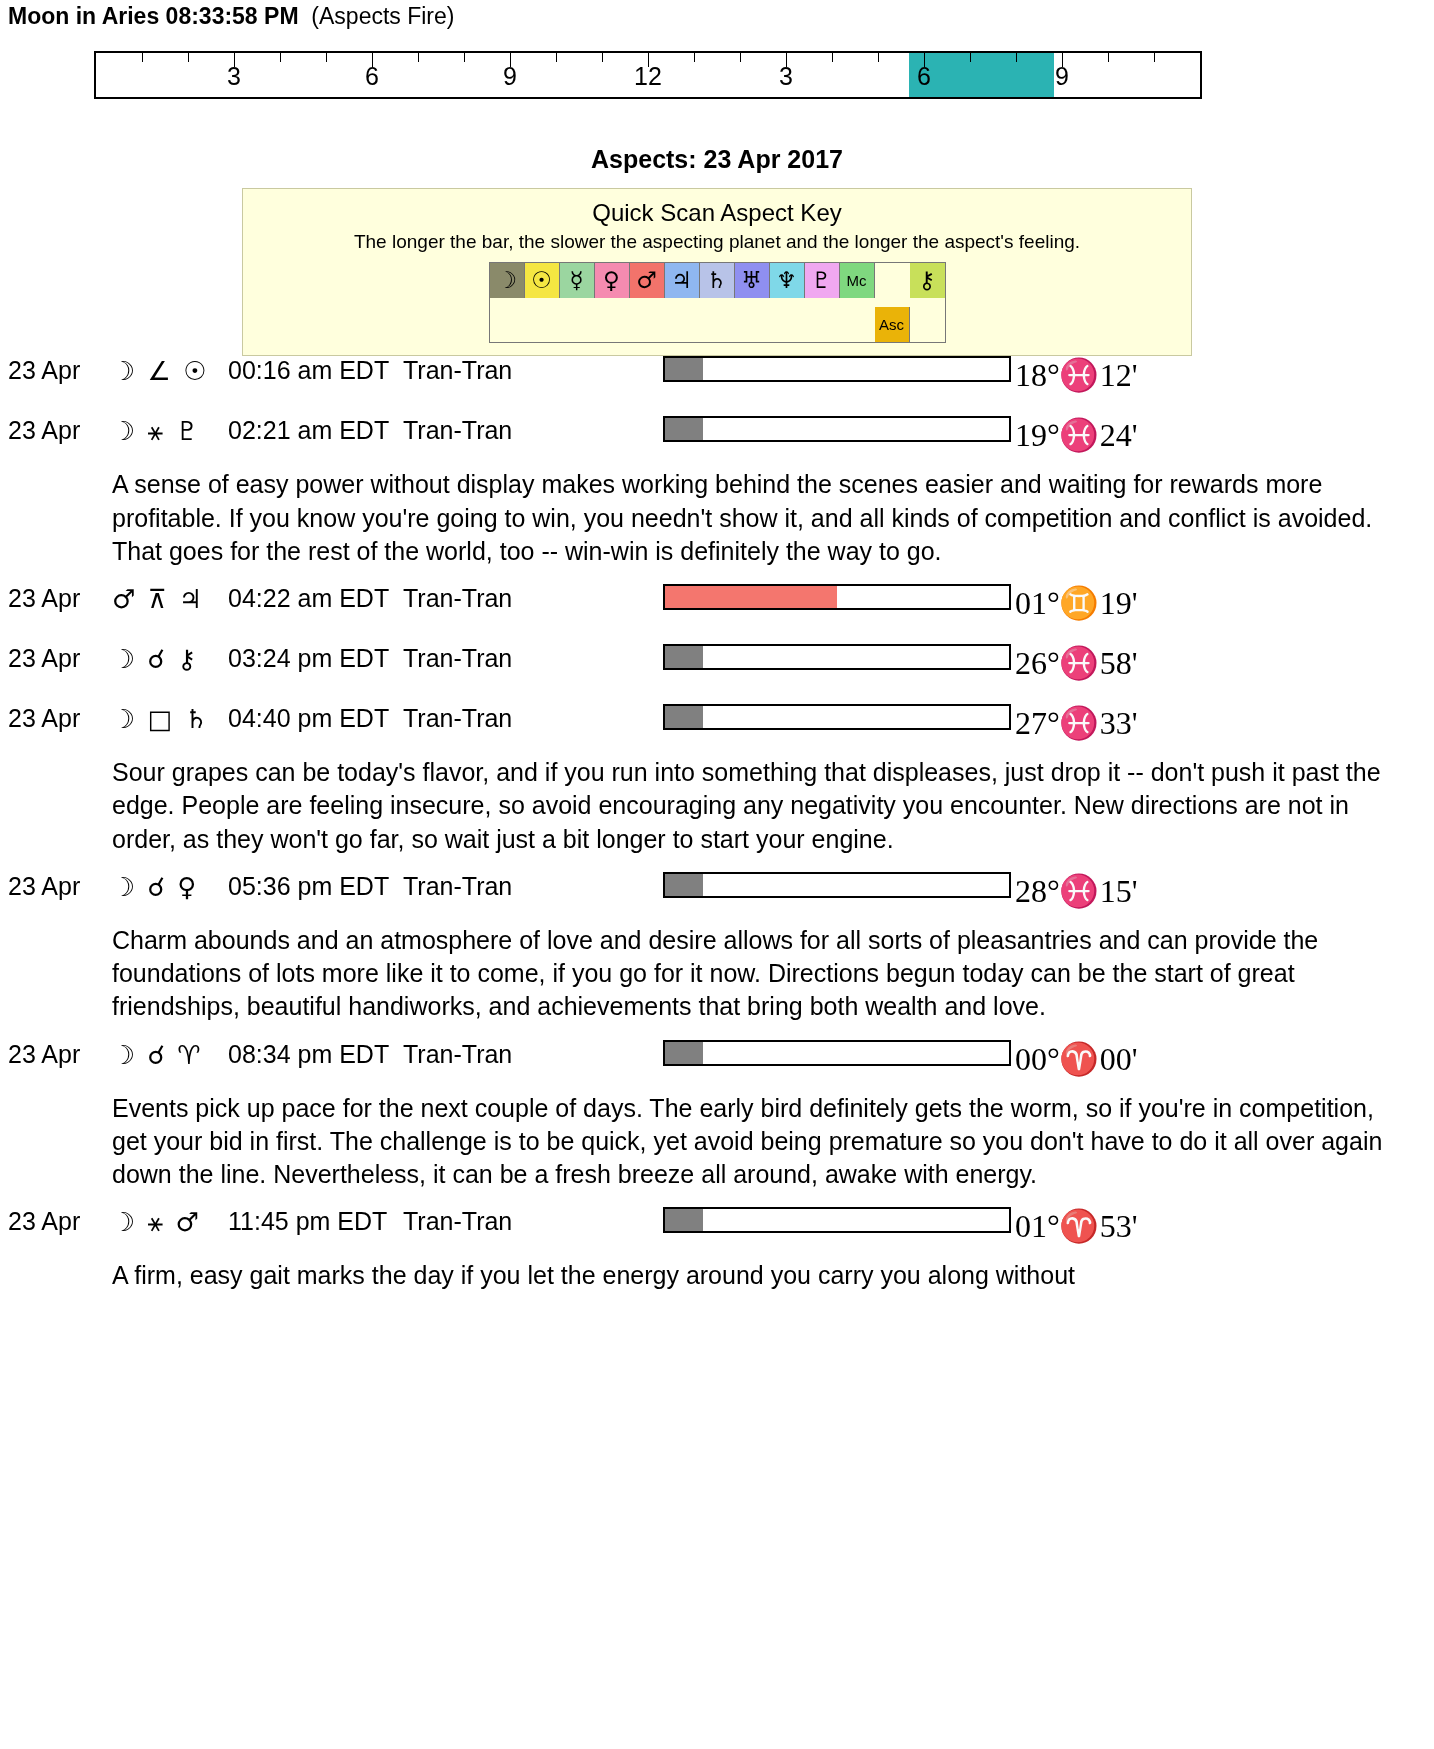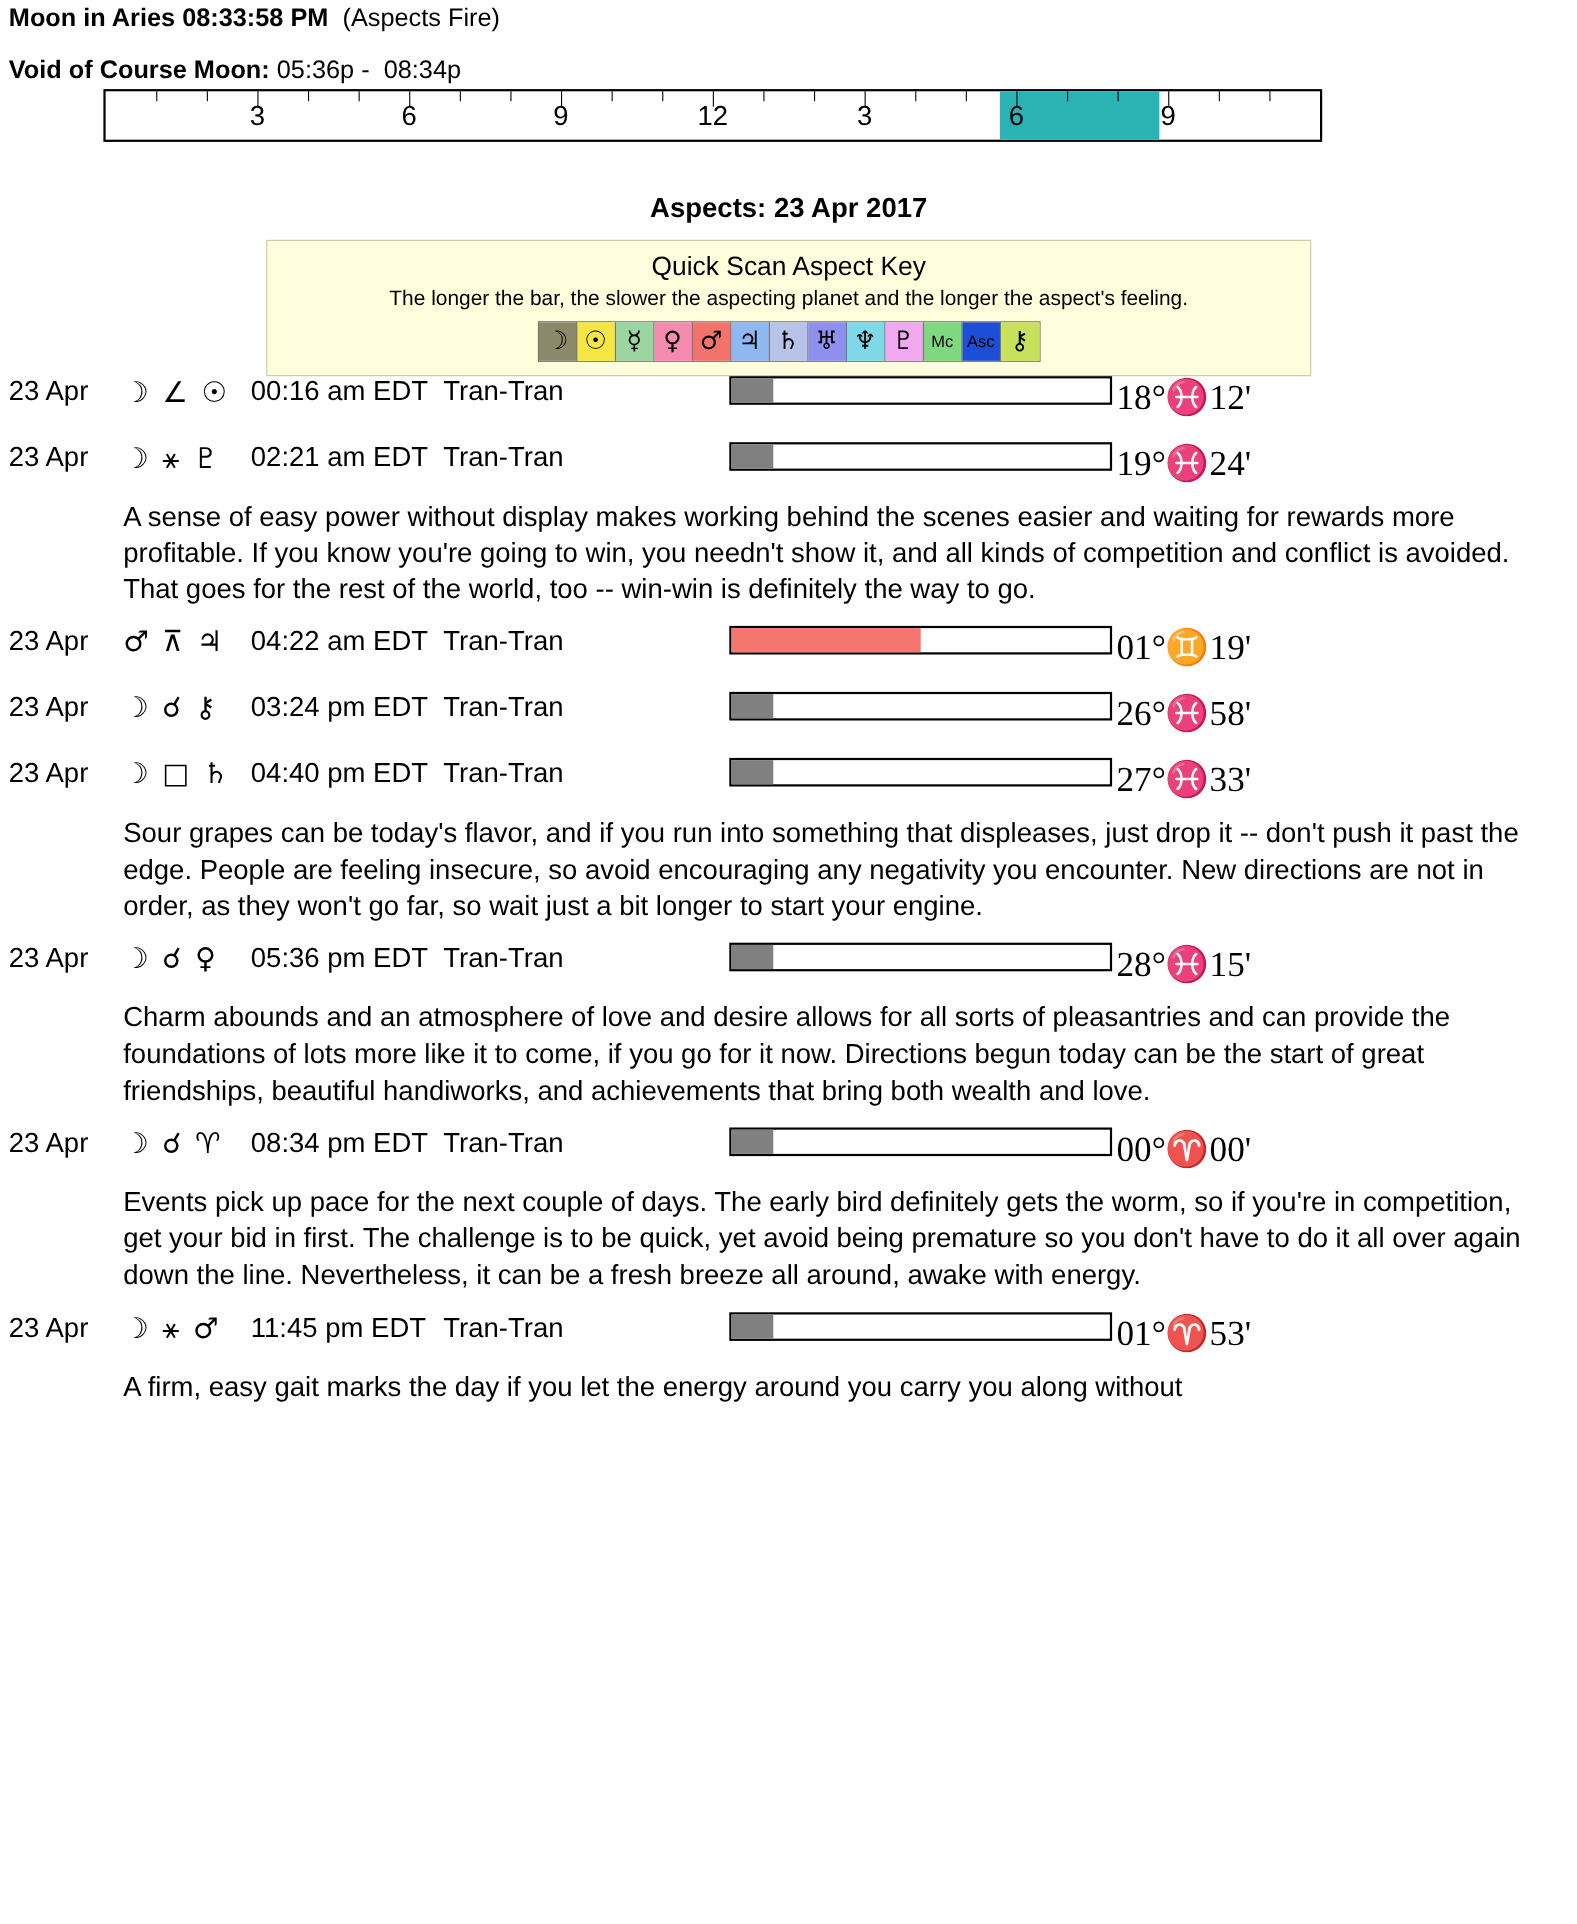--- a/index.html
+++ b/index.html
@@ -163,24 +163,20 @@
 
 <div class="page">
 
 
 
   <div class="hdr-row">
     <span class="hdr-label">Moon in Aries 08:33:58 PM</span>
     <span class="hdr-value">  (Aspects Fire)</span>
   </div>
 
-  <div class="hdr-row" style="margin-bottom:4px;">
-    <span class="hdr-label">Void of Course Moon: </span>
-    <span class="hdr-value">05:36p -  08:34p</span>
-  </div>
 
   <div class="timeline-wrap">
     <div class="timeline" id="timeline">
       <div class="tl-fill" id="tl-fill" style="left: 73.6%; width: 13.2%; background: rgb(43, 179, 179);"></div>
     <div class="tl-tick minor" style="left: 4.16%;"></div>
         <div class="tl-tick minor" style="left: 8.33%;"></div>
         <div class="tl-tick minor" style="left: 16.66%;"></div>
         <div class="tl-tick minor" style="left: 20.83%;"></div>
         <div class="tl-tick minor" style="left: 29.16%;"></div>
         <div class="tl-tick minor" style="left: 33.33%;"></div>
@@ -221,21 +217,21 @@
         <div class="key-cell" style="background: rgb(245, 230, 66);">☉</div>
         <div class="key-cell" style="background: rgb(155, 214, 160);">☿</div>
         <div class="key-cell" style="background: rgb(245, 139, 176);">♀</div>
         <div class="key-cell" style="background: rgb(242, 115, 107);">♂</div>
         <div class="key-cell" style="background: rgb(143, 183, 240);">♃</div>
         <div class="key-cell" style="background: rgb(184, 195, 232);">♄</div>
         <div class="key-cell" style="background: rgb(143, 143, 240);">♅</div>
         <div class="key-cell" style="background: rgb(127, 216, 232);">♆</div>
         <div class="key-cell" style="background: rgb(240, 168, 240);">♇</div>
         <div class="key-cell small" style="background: rgb(127, 216, 127);">Mc</div>
-        <div class="key-cell small" style="background: #1d4ed8;">Asc</div>
+        <div class="key-cell small" style="background: #eab308; margin-top: 44px;">Asc</div>
         <div class="key-cell" style="background: rgb(200, 224, 90);">⚷</div>
       </div>
   </div>
 
   <div id="aspect-list">
       <div class="aspect">
         <div class="aspect-line"><div class="col-date">23 Apr</div><div class="col-glyphs">☽ ∠ ☉</div><div class="col-time">00:16 am EDT</div><div class="col-type">Tran-Tran</div><div class="col-bar"><div class="bar"><div class="bar-fill" style="width: 11%; background: rgb(128, 128, 128);"></div></div></div><div class="col-deg">18°♓12'</div></div>
         <div class="aspect-row-gap"></div>
       </div>
       <div class="aspect">

